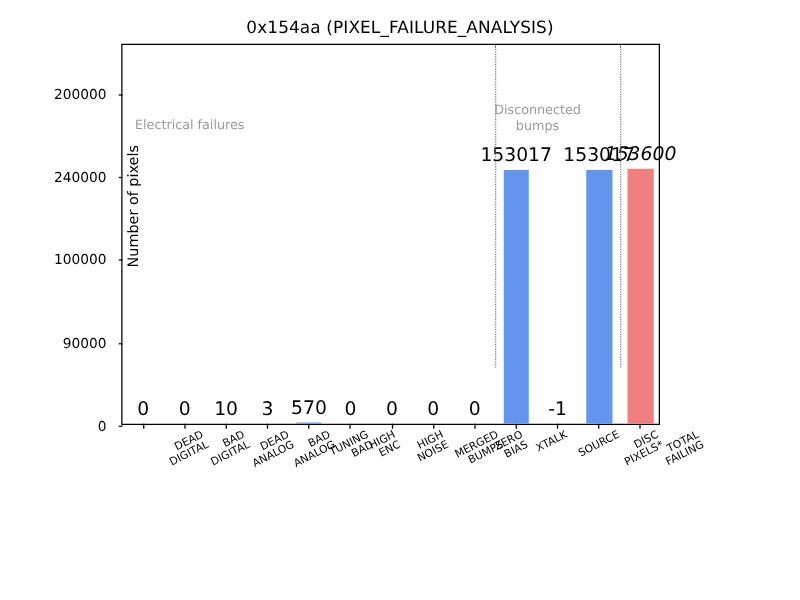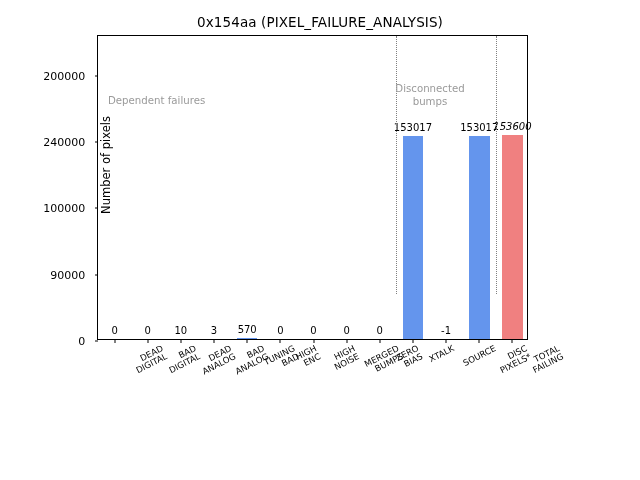--- a/index.html
+++ b/index.html
@@ -86,21 +86,21 @@
     transform: rotate(-27deg);
     text-align: right;
   }
   
   .bar {
     position: absolute;
     bottom: 0;
   }
   .bar-value {
     position: absolute;
-    font-size: 10px;
+    font-size: 15px;
     color: #000;
     white-space: nowrap;
     transform: translateX(-50%);
     text-align: right;
   }
   
   .divider {
     position: absolute;
     top: 0;
     width: 0;
@@ -195,21 +195,21 @@
         <div class="bar" style="left: 370.992px; width: 20.5554px; height: 202.914px; background: rgb(100, 149, 237);"></div>
         <div class="bar-value" style="left: 381.269px; bottom: 205.914px;">153017</div>
         <div class="bar" style="left: 404.145px; width: 20.5554px; height: 203.687px; background: rgb(240, 128, 128);"></div>
         <div class="bar-value" style="left: 414.423px; bottom: 206.687px; font-style: italic;">153600</div>
       </div>
     <div id="dividers-layer">
         <div class="divider" style="left: 298.385px; height: 257.725px; border-left-color: rgb(128, 128, 128);"></div>
         <div class="divider" style="left: 397.846px; height: 257.725px; border-left-color: rgb(128, 128, 128);"></div>
       </div>
 
-    <div id="ann-electrical">Dependent failures</div>
+    <div id="ann-electrical">Electrical failures</div>
     <div id="ann-disconnected">Disconnected
 bumps</div>
   </div>
 
   <div id="x-tick-labels">
       <div class="xtick-label" style="left: 126.577px;">DEAD
 DIGITAL</div>
       <div class="xtick-label" style="left: 159.731px;">BAD
 DIGITAL</div>
       <div class="xtick-label" style="left: 192.885px;">DEAD

